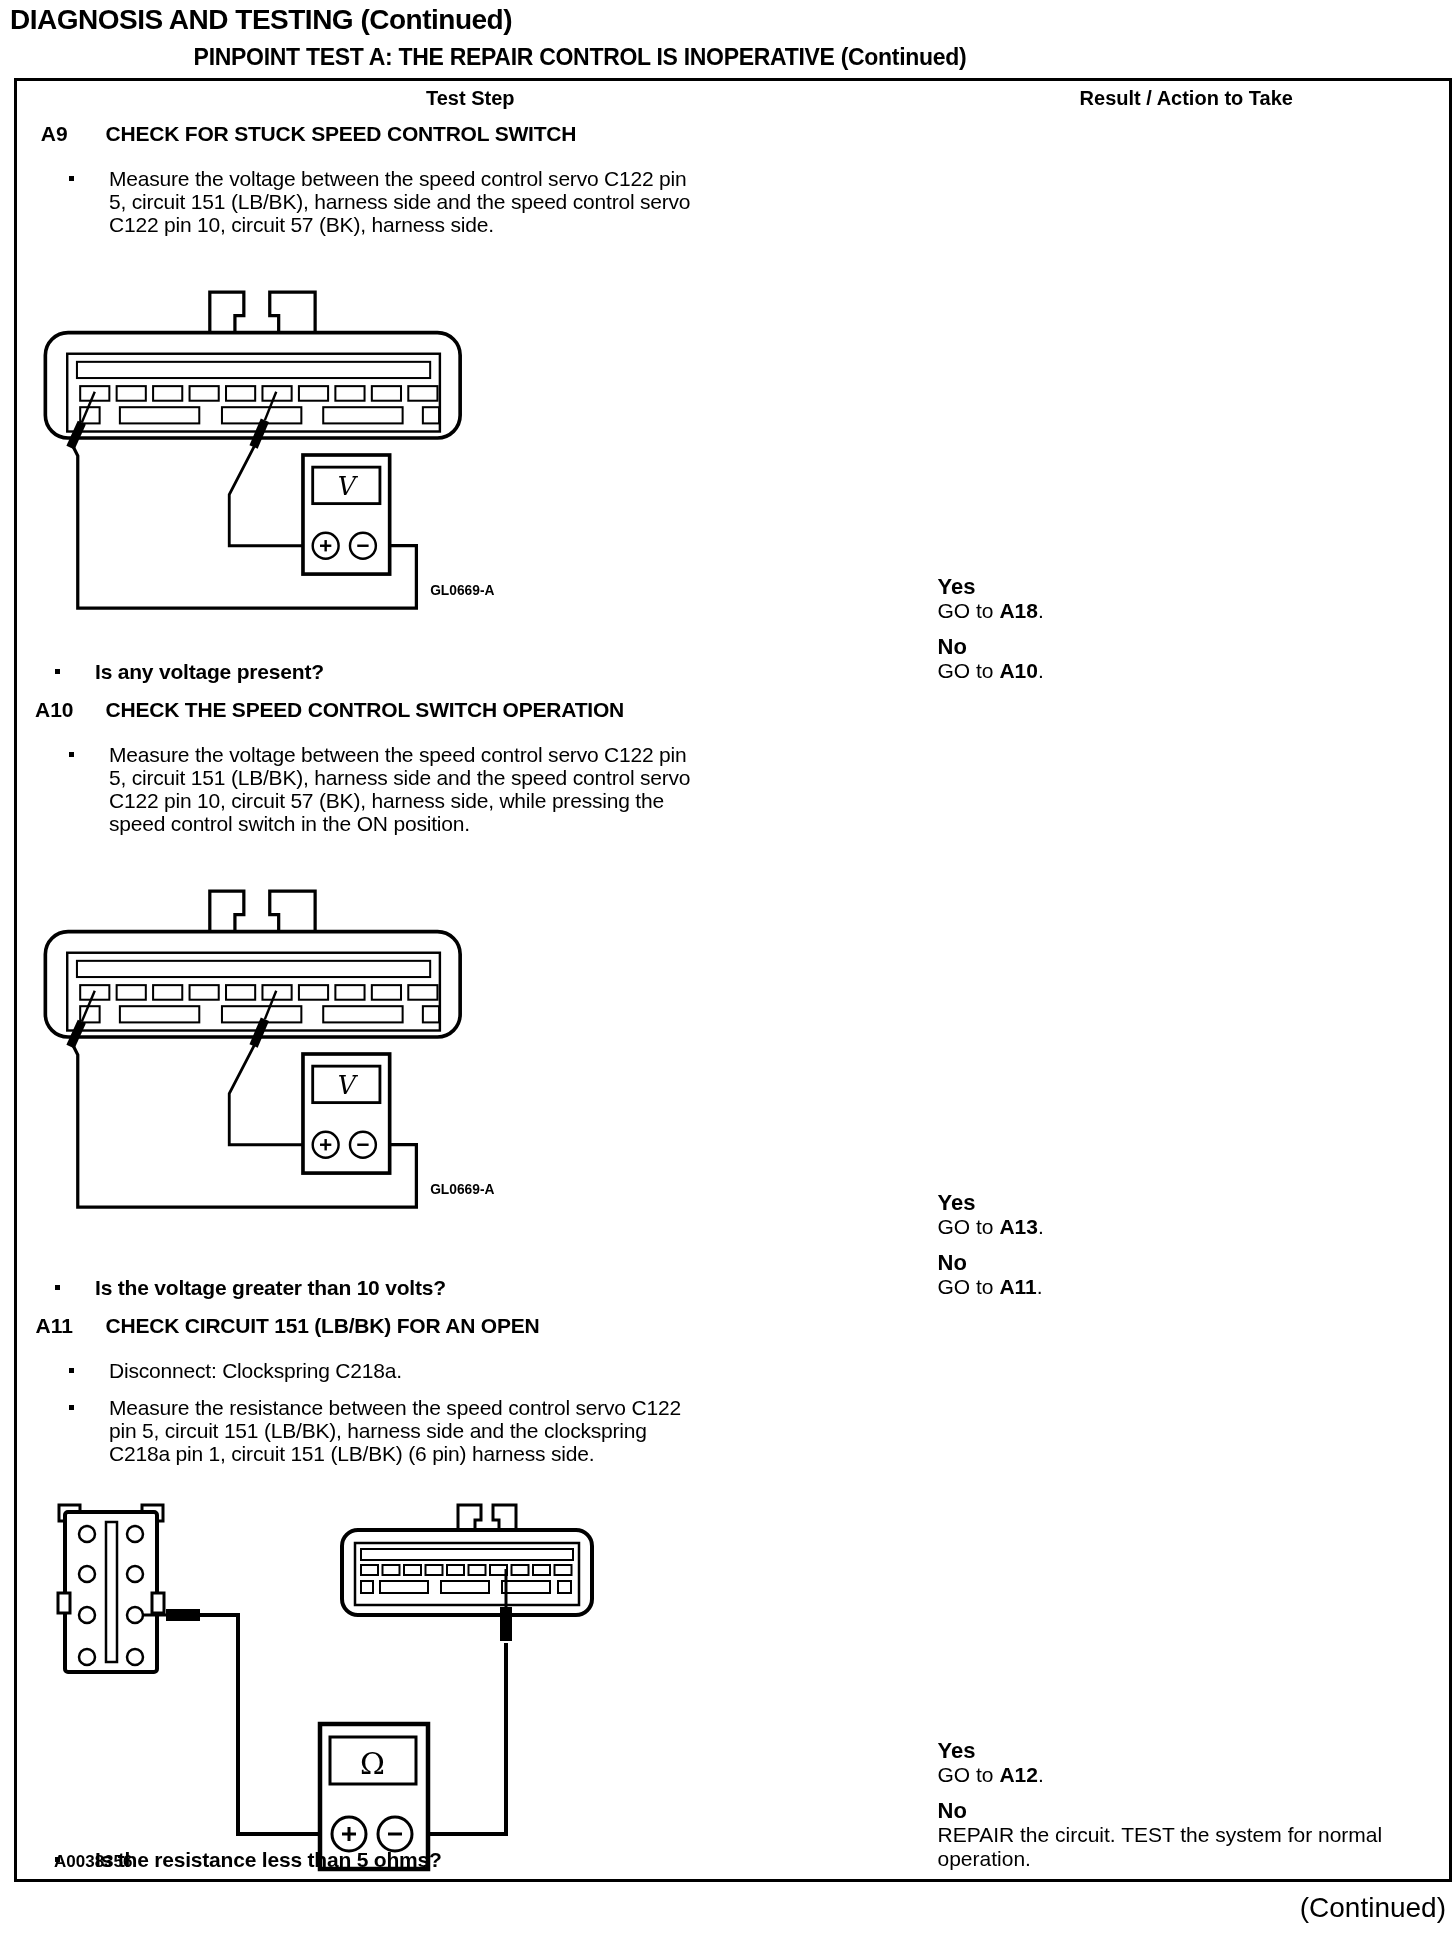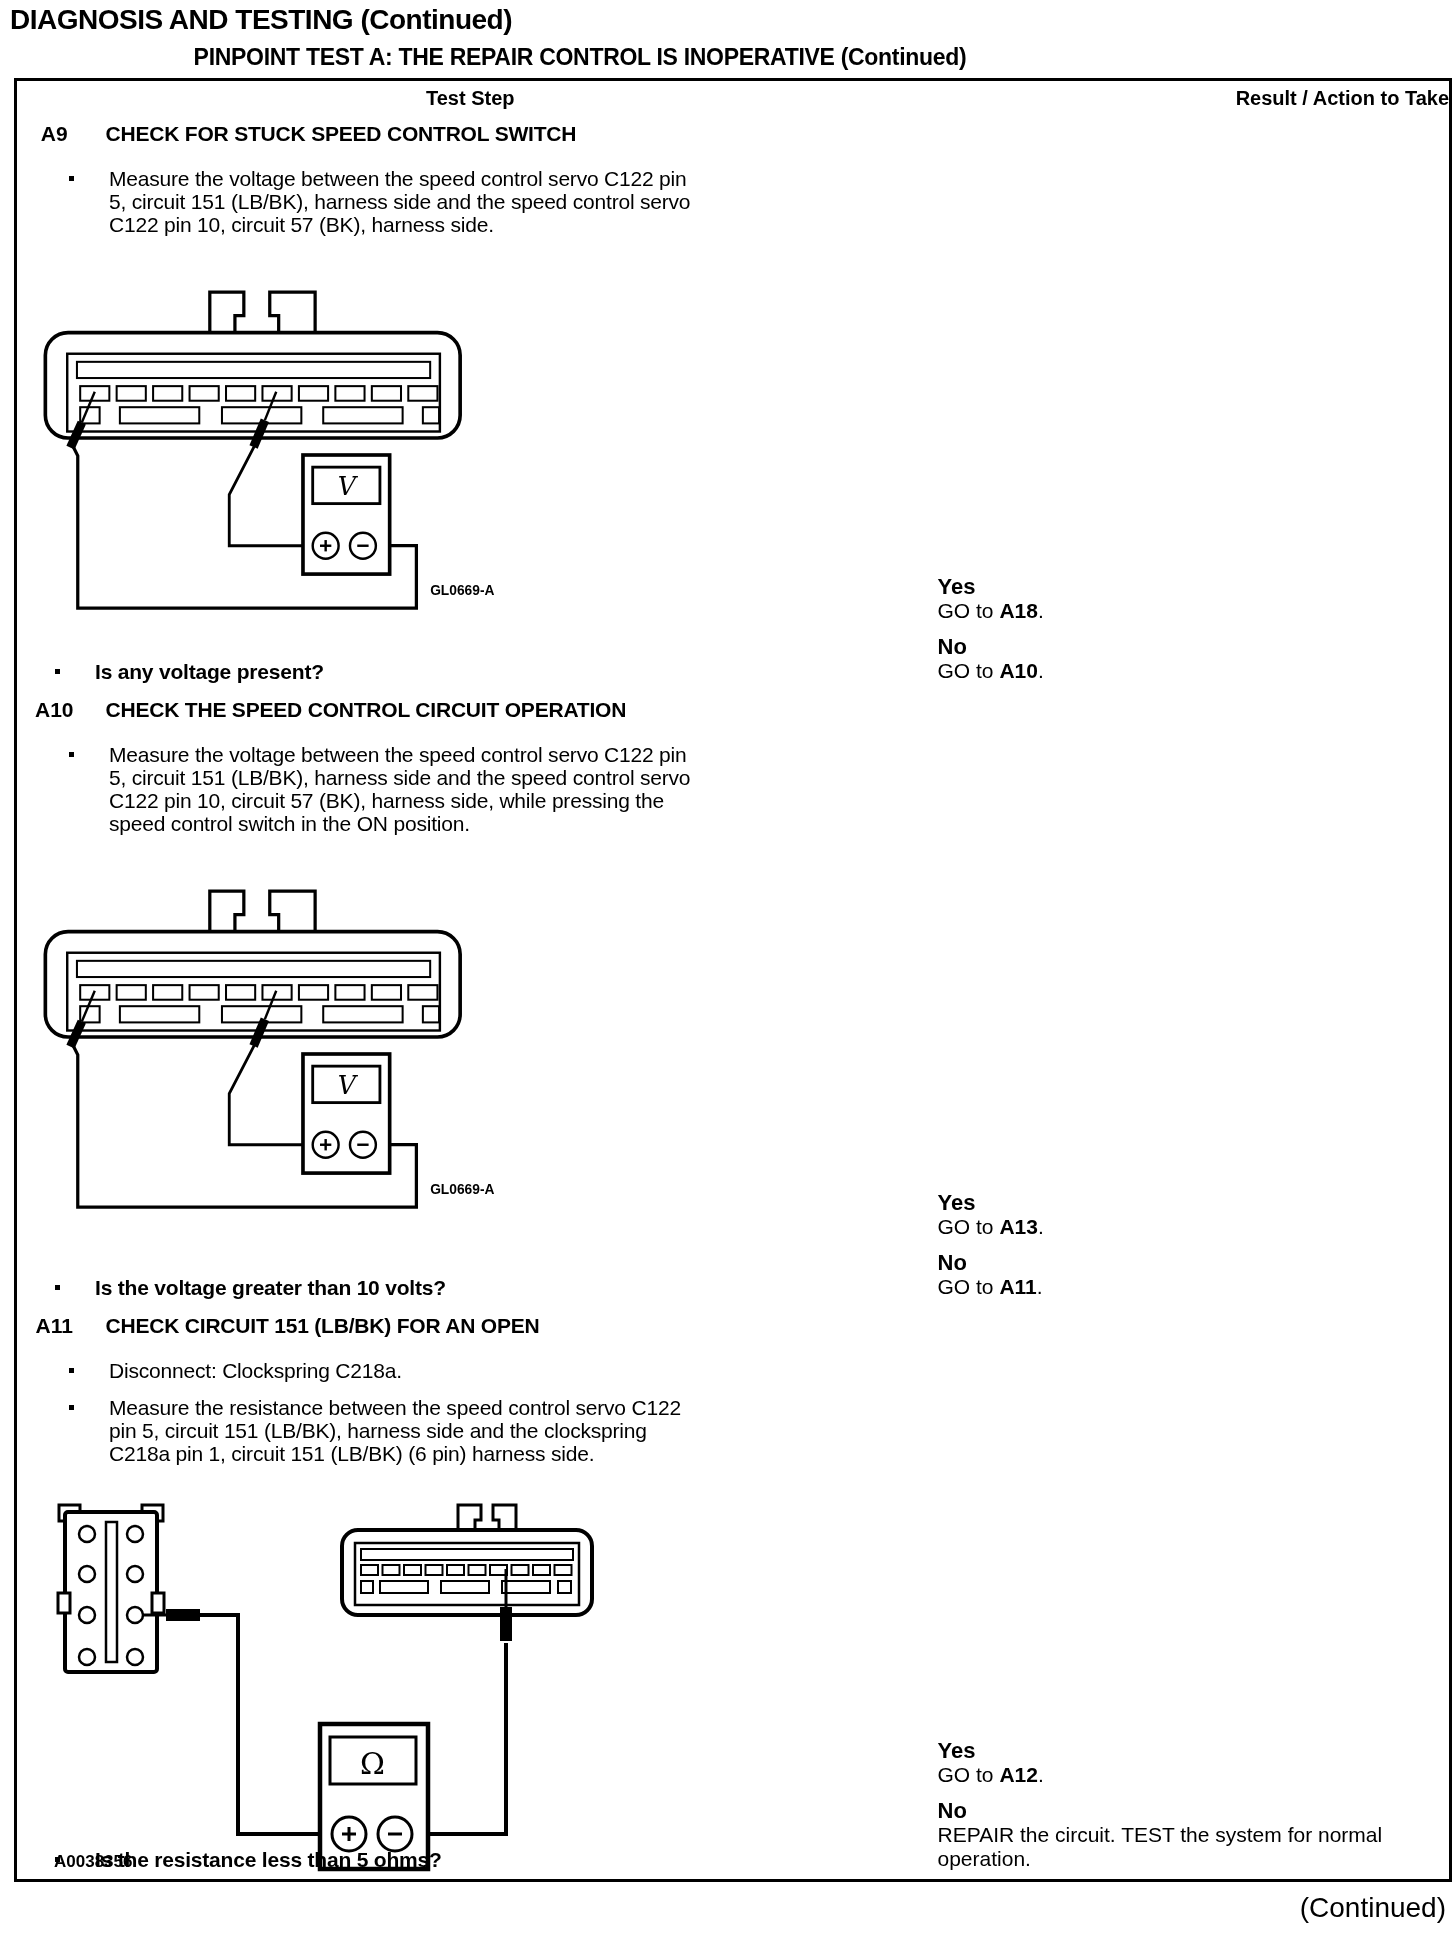--- a/index.html
+++ b/index.html
@@ -4,21 +4,21 @@
 <style>
   html,body{margin:0;padding:0;background:#fff;color:#000;}
   body{width:1456px;height:1960px;font-family:"Liberation Sans",sans-serif;-webkit-font-smoothing:none;}
   .page{position:relative;width:1456px;height:1960px;}
   .doc-title{position:absolute;left:10px;top:4px;font-size:28px;font-weight:bold;letter-spacing:-0.5px;}
   .doc-subtitle{position:absolute;left:0;top:44px;width:1160px;text-align:center;font-size:23px;font-weight:bold;letter-spacing:-0.3px;}
   table.pinpoint{position:absolute;left:14px;top:78px;border-collapse:collapse;table-layout:fixed;width:1435px;background:#fff;}
   table.pinpoint, table.pinpoint td, table.pinpoint th{border:0 solid #000;}
   table.pinpoint{border:3px solid #000;padding-left:22px;}
   th.teststep-h{border-bottom:3px solid #000;font-size:20px;font-weight:bold;text-align:center;height:34px;padding:0;}
-  th.result-h{border-bottom:3px solid #000;border-left:3px solid #000;font-size:20px;font-weight:bold;text-align:right;height:34px;padding:0;}
+  th.result-h{border-bottom:3px solid #000;border-left:3px solid #000;font-size:20px;font-weight:bold;text-align:center;height:34px;padding:0;}
   td.tid{border-right:2px solid #000;border-top:3px solid #000;border-bottom:3px solid #000;text-align:center;vertical-align:middle;font-size:21px;font-weight:bold;padding:0;height:38px;}
   td.ttitle{border-top:3px solid #000;border-bottom:3px solid #000;vertical-align:middle;font-size:21px;font-weight:bold;padding:0 0 0 14px;letter-spacing:-0.2px;}
   td.result{border-left:3px solid #000;border-top:3px solid #000;vertical-align:bottom;padding:0 10px 8px 14px;font-size:21px;}
   td.body{vertical-align:top;padding:0;position:relative;}
   .bodyA9{height:538px;}
   .bodyA10{height:578px;}
   .bodyA11{height:528px;}
   ul.steps{list-style:none;margin:8px 0 0 0;padding:0 0 0 78px;}
   ul.steps li{position:relative;max-width:600px;font-size:21px;line-height:23px;letter-spacing:-0.2px;margin:14px;}
   ul.steps li .blt{position:absolute;left:-40px;top:9px;width:5px;height:5px;background:#000;}
@@ -129,21 +129,21 @@
               </g>
             </g>
             <text class="figlabel" x="660" y="646" stroke="none" fill="#000">GL0669-A</text>
           </svg>
           <div class="question"><span class="blt"></span><span>Is any voltage present?</span></div>
         </td>
       </tr>
 
       <tr>
         <td class="tid">A10</td>
-        <td class="ttitle">CHECK THE SPEED CONTROL CIRCUIT OPERATION</td>
+        <td class="ttitle">CHECK THE SPEED CONTROL SWITCH OPERATION</td>
         <td class="result" rowspan="2">
           <div class="res-block">
             <div class="res-answer">Yes</div>
             <div class="res-action"><span>GO to </span><b>A13</b><span>.</span></div>
           </div>
           <div class="res-block">
             <div class="res-answer">No</div>
             <div class="res-action"><span>GO to </span><b>A11</b><span>.</span></div>
           </div>
         </td>

